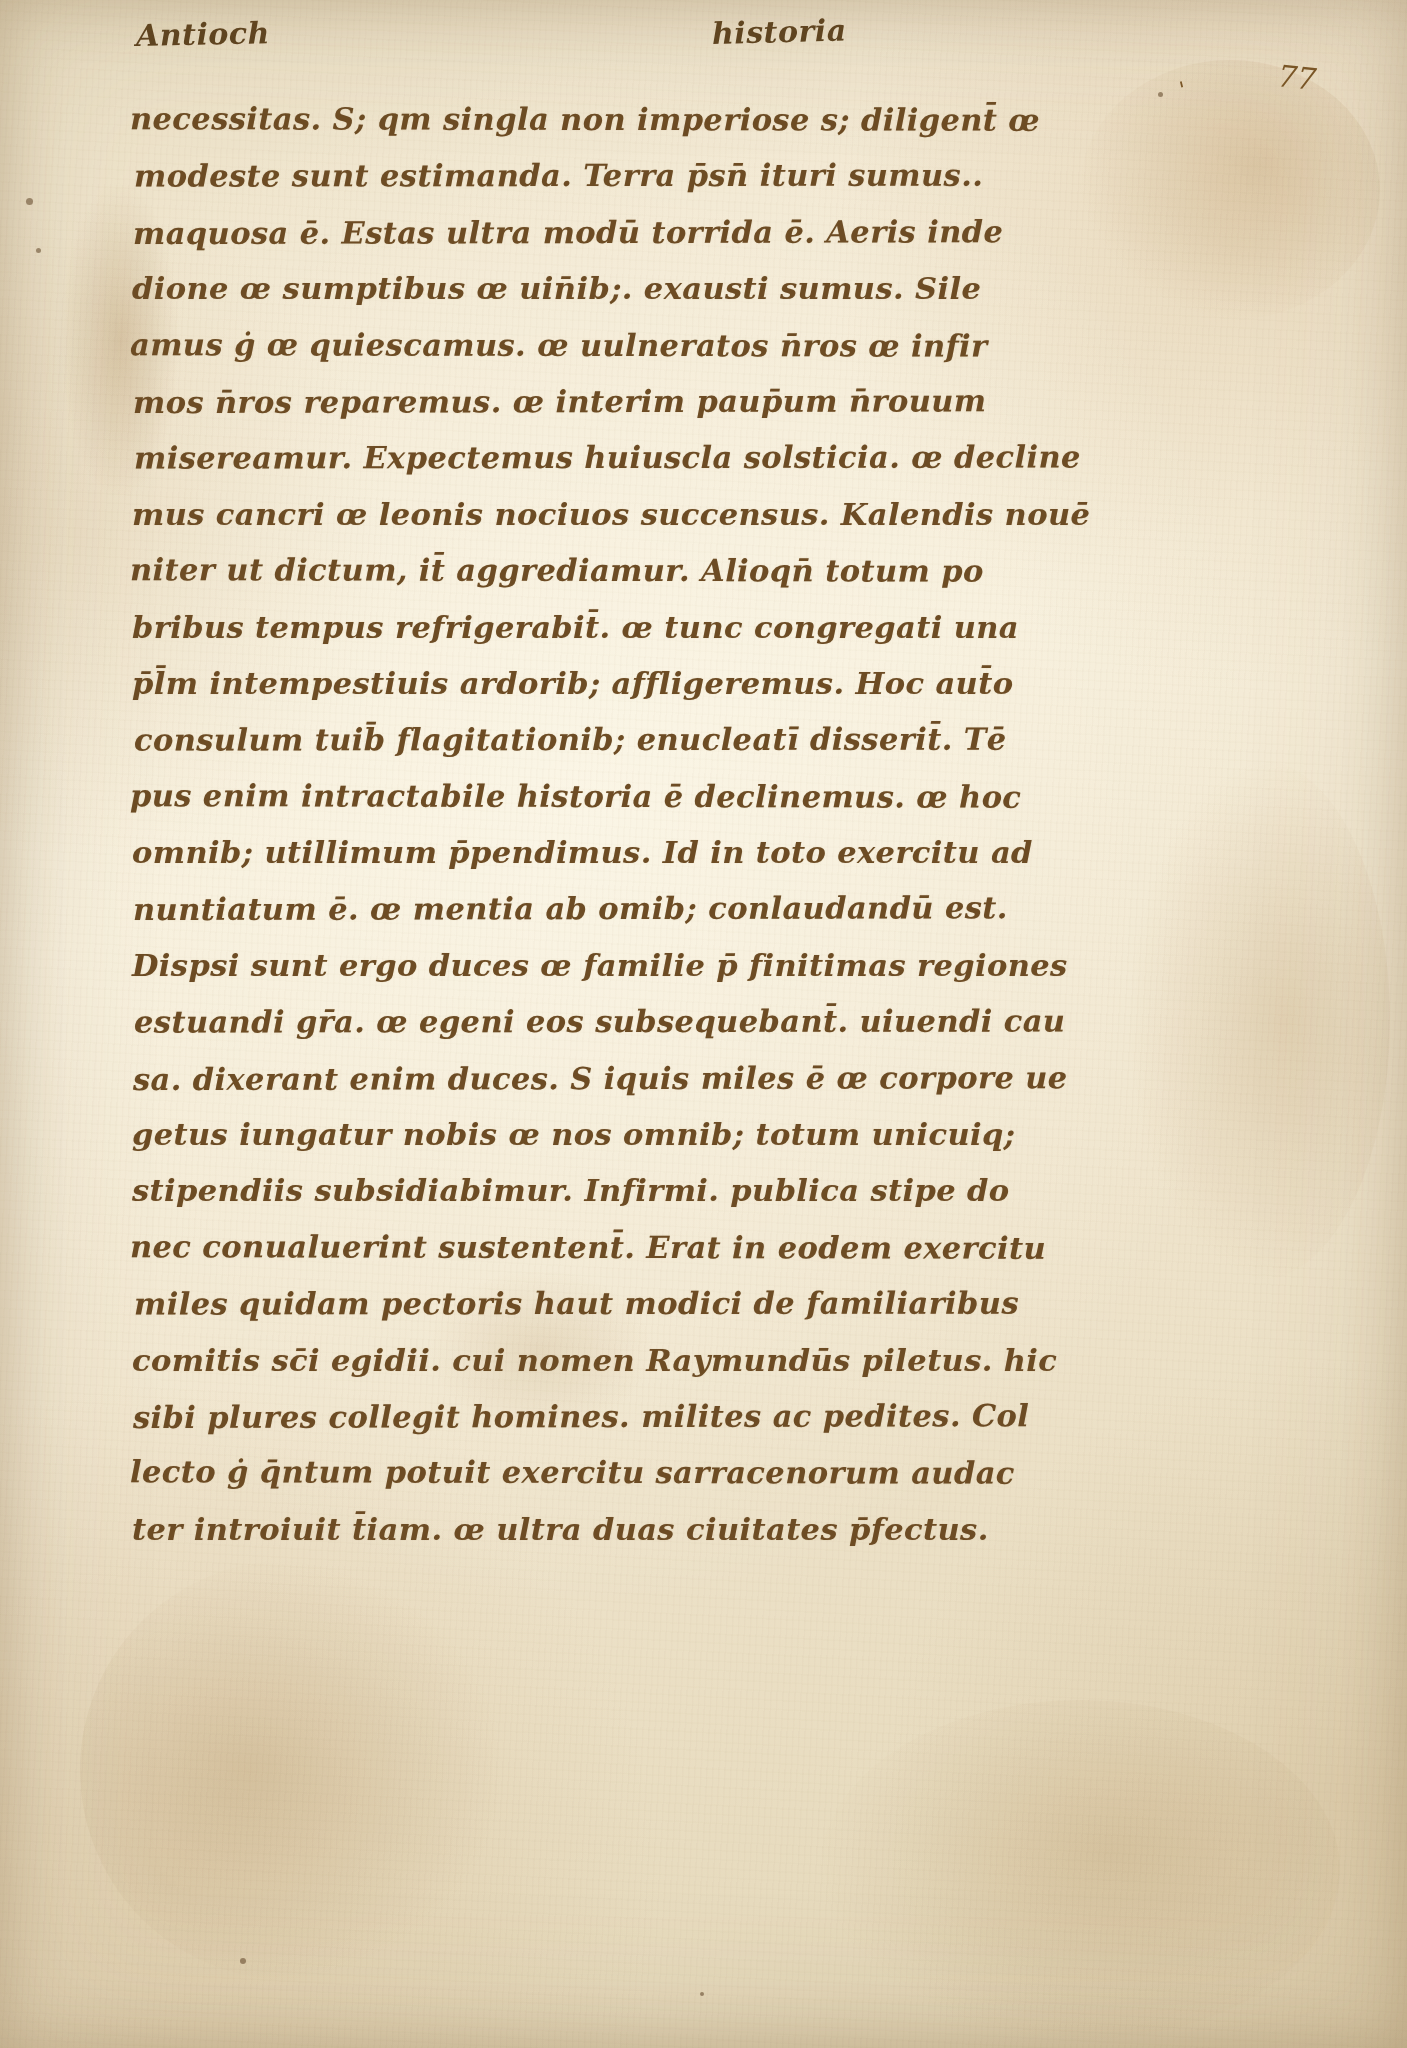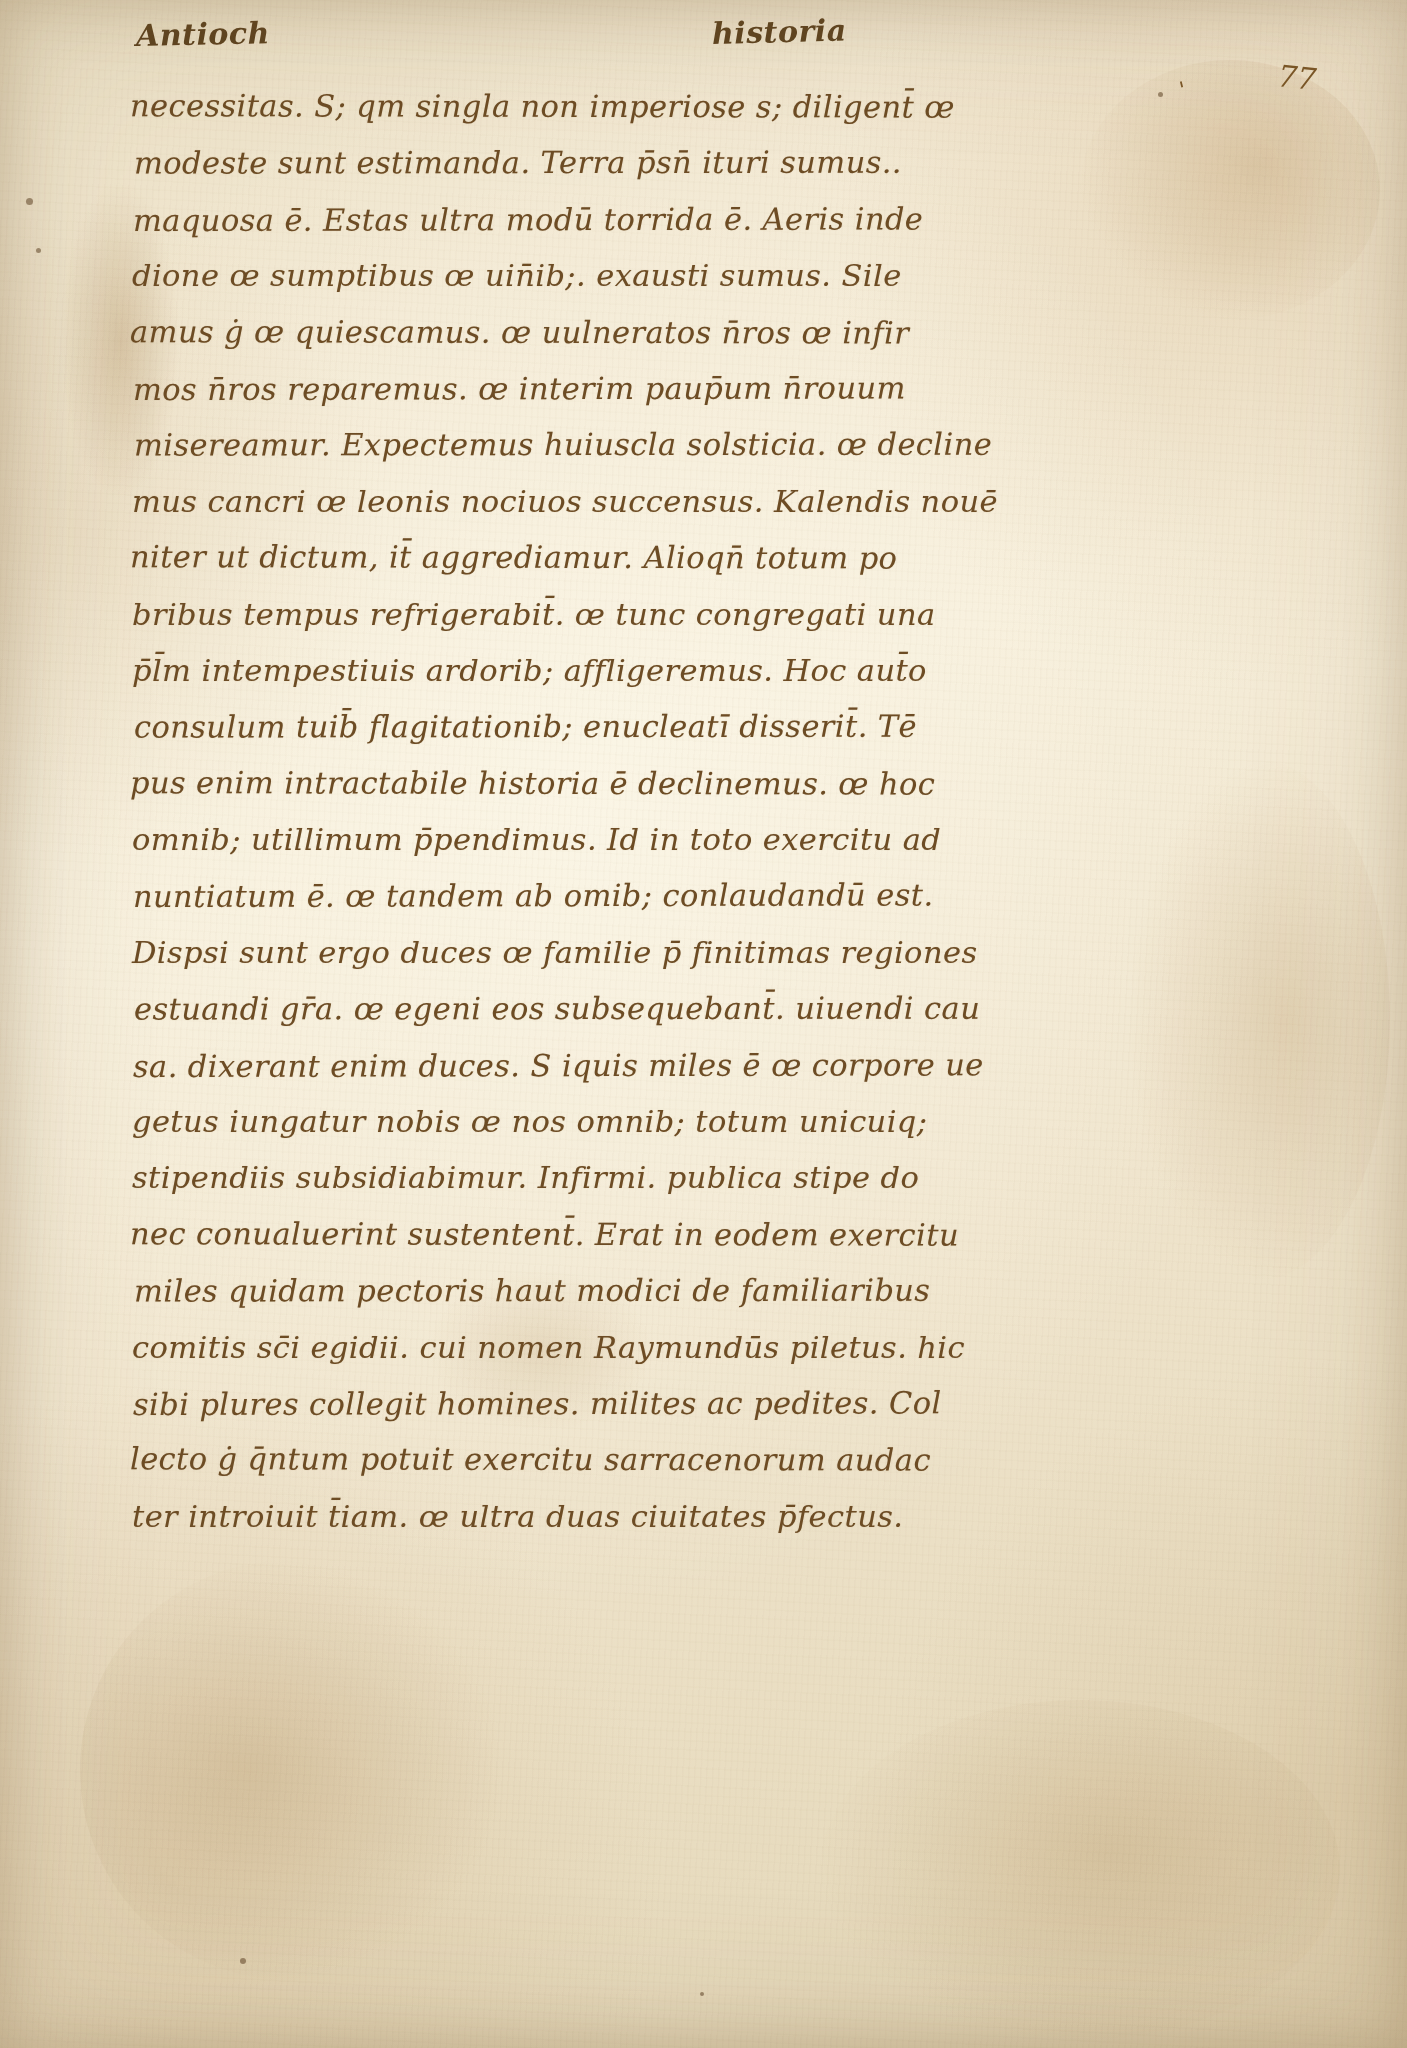--- a/index.html
+++ b/index.html
@@ -97,22 +97,23 @@
   #margin-left  { left: 136px; top: 18px;  transform: rotate(-1.2deg); }
   #margin-mid   { left: 712px; top: 16px;  transform: rotate(-1.5deg); }
   #folio-number { left: 1278px; top: 58px; font-size: 30px; color: #7a5626;
                   transform: rotate(6deg); font-style: italic; }
   #tick-mark    { left: 1180px; top: 78px; font-size: 22px; color: #7a5626;
                   transform: rotate(-14deg); }
 
   .textblock {
     position: absolute;
     left: 132px;
-    top: 79px;
+    top: 91px;
     width: 1000px;
+    font-weight: bold;
   }
   .line {
     position: relative;
     height: 56.4px;
     color: #6d4c24;
     font-size: 30.5px;
     line-height: 56.4px;
     font-style: italic;
     letter-spacing: 0.4px;
     white-space: nowrap;
@@ -157,21 +158,21 @@
       <div class="line">amus ġ œ quiescamus. œ uulneratos n̄ros œ infir</div>
       <div class="line">mos n̄ros reparemus. œ interim paup̄um n̄rouum</div>
       <div class="line">misereamur. Expectemus huiuscla solsticia. œ decline</div>
       <div class="line">mus cancri œ leonis nociuos succensus. Kalendis nouē</div>
       <div class="line">niter ut dictum, it̄ aggrediamur. Alioqn̄ totum po</div>
       <div class="line">bribus tempus refrigerabit̄. œ tunc congregati una</div>
       <div class="line">p̄l̄m intempestiuis ardorib; affligeremus. Hoc aut̄o</div>
       <div class="line">consulum tuib̄ flagitationib; enucleatī disserit̄. Tē</div>
       <div class="line">pus enim intractabile historia ē declinemus. œ hoc</div>
       <div class="line">omnib; utillimum p̄pendimus. Id in toto exercitu ad</div>
-      <div class="line">nuntiatum ē. œ tandem ab omib; conlaudandū est.</div>
+      <div class="line">nuntiatum ē. œ mentia ab omib; conlaudandū est.</div>
       <div class="line">Dispsi sunt ergo duces œ familie p̄ finitimas regiones</div>
       <div class="line">estuandi gr̄a. œ egeni eos subsequebant̄. uiuendi cau</div>
       <div class="line">sa. dixerant enim duces. S iquis miles ē œ corpore ue</div>
       <div class="line">getus iungatur nobis œ nos omnib; totum unicuiq;</div>
       <div class="line">stipendiis subsidiabimur. Infirmi. publica stipe do</div>
       <div class="line">nec conualuerint sustentent̄. Erat in eodem exercitu</div>
       <div class="line">miles quidam pectoris haut modici de familiaribus</div>
       <div class="line">comitis sc̄i egidii. cui nomen Raymundūs piletus. hic</div>
       <div class="line">sibi plures collegit homines. milites ac pedites. Col</div>
       <div class="line">lecto ġ q̄ntum potuit exercitu sarracenorum audac</div>

